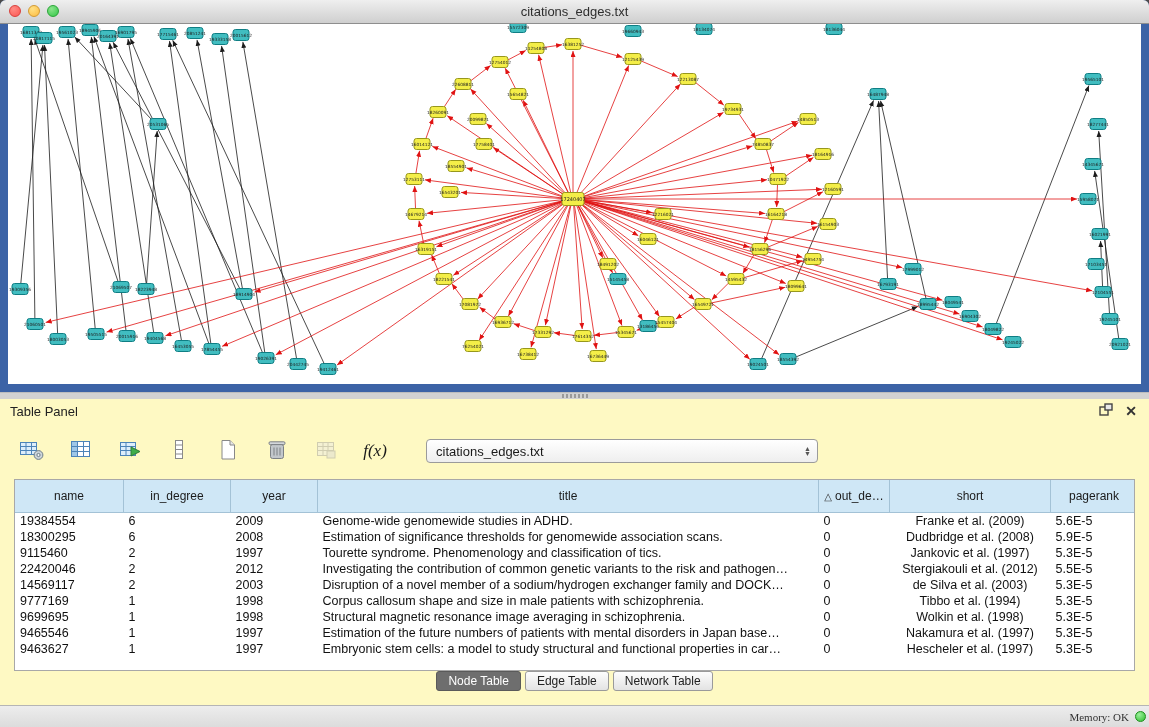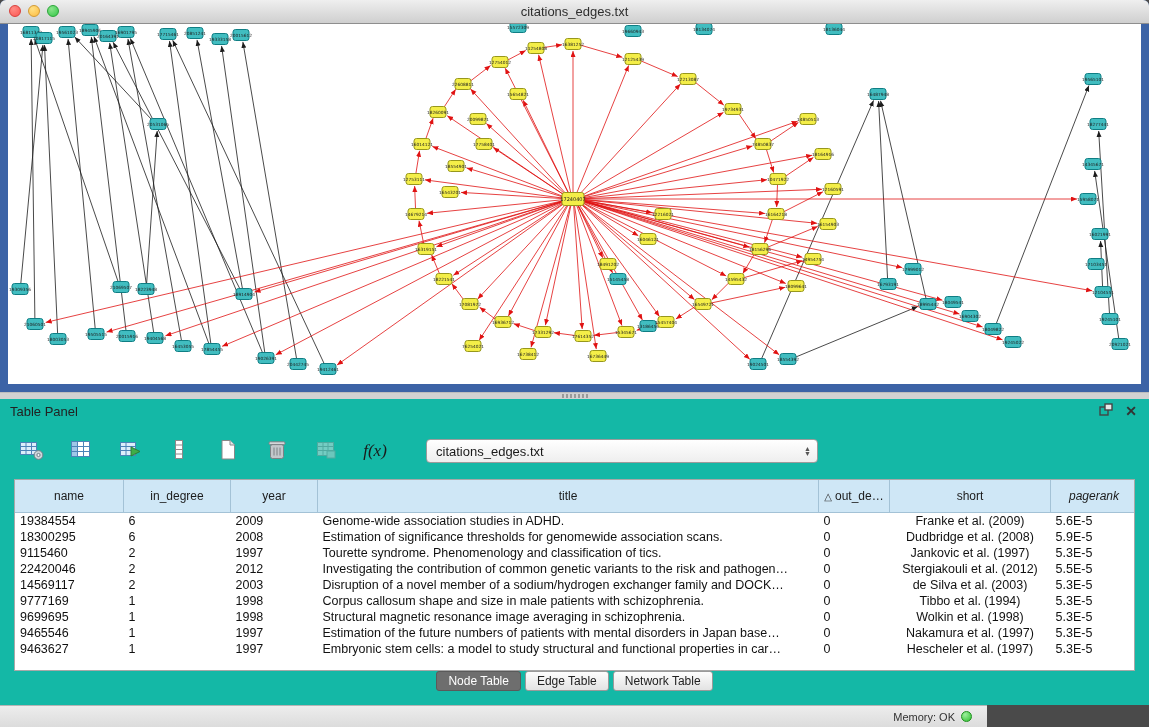--- a/index.html
+++ b/index.html
@@ -36,21 +36,21 @@
     border-top:1px solid #bdbdbd;box-sizing:border-box;
   }
   .divider-grip{
     position:absolute;left:50%;top:1px;width:26px;height:4px;margin-left:-13px;
     background:repeating-linear-gradient(90deg,#9a9a9a 0 2px,transparent 2px 4px);
     cursor:row-resize;
   }
   
   .table-panel{
     position:absolute;left:0;top:399px;width:1149px;height:306px;
-    background:#14b8a6;display:flex;flex-direction:column;
+    background:#fef9c3;display:flex;flex-direction:column;
   }
   .panel-header{
     height:24px;display:flex;align-items:center;padding:0 10px;
     font-size:13px;color:#222;
   }
   .panel-header .spacer{flex:1;}
   .panel-hdr-btn{background:none;border:none;padding:2px;margin-left:8px;cursor:pointer;display:flex;align-items:center;}
   .close-x{font-size:14px;font-weight:bold;color:#333;line-height:12px;}
   .toolbar{height:56px;display:flex;align-items:center;padding:0 18px;gap:21px;}
   .tool-btn{background:none;border:none;padding:1px;cursor:pointer;display:flex;align-items:center;justify-content:center;width:28px;height:26px;}
@@ -83,24 +83,24 @@
   .sort-ind{margin-right:3px;font-size:10px;color:#333;}
   .tabs-row{height:34px;display:flex;align-items:flex-start;justify-content:center;gap:4px;}
   .tab{
     height:20px;padding:0 11px;font-size:12px;color:#222;cursor:pointer;
     border:1px solid #9a9a9a;border-radius:3px;
     background:linear-gradient(#fdfdfd,#e3e3e3);
   }
   .tab.active{background:#6e6e6e;color:#fff;border-color:#5a5a5a;}
   
   .statusbar{
-    position:absolute;left:0;bottom:0;width:987px;height:22px;box-sizing:border-box;
+    position:absolute;left:0;bottom:0;width:1149px;height:22px;box-sizing:border-box;
     background:linear-gradient(#ededed,#dcdcdc);border-top:1px solid #b5b5b5;
-    display:flex;align-items:center;justify-content:flex-end;padding:0 15px;gap:6px;
-    font-size:11px;color:#333;
+    display:flex;align-items:center;justify-content:flex-end;padding:0 3px;gap:6px;
+    font-size:11px;color:#333;font-family:Liberation Serif, serif;
   }
   .memory-dot{width:11px;height:11px;border-radius:50%;box-sizing:border-box;
     background:radial-gradient(circle at 35% 30%,#9df09d,#2ebe2e);border:1px solid #1d8f1d;}
 </style>
 </head>
 <body>
 
 <div class="network-window" style="background: rgb(60, 99, 166);">
   <div class="titlebar">
     <div class="traffic">
@@ -718,30 +718,30 @@
   <div class="table-wrap">
     <table class="tbl">
       <thead>
           <tr id="tbl-head">
             <th style="width: 100px;">name</th>
             <th style="width: 98px;">in_degree</th>
             <th style="width: 78px;">year</th>
             <th style="width: 492px;">title</th>
             <th style="width: 62px;"><span class="sort-ind">△</span>out_de…</th>
             <th style="width: 152px;">short</th>
-            <th style="width: 78px; font-style: italic;">pagerank</th>
+            <th style="width: 78px;">pagerank</th>
             <th class="filler"></th>
           </tr>
         </thead>
       <tbody id="tbl-body">
           <tr>
             <td>19384554</td>
             <td>6</td>
             <td>2009</td>
-            <td>Genome-wide association studies in ADHD.</td>
+            <td>Genome-wide genomewide studies in ADHD.</td>
             <td>0</td>
             <td class="center">Franke et al. (2009)</td>
             <td>5.6E-5</td>
             <td></td>
           </tr>
           <tr>
             <td>18300295</td>
             <td>6</td>
             <td>2008</td>
             <td>Estimation of significance thresholds for genomewide association scans.</td>

